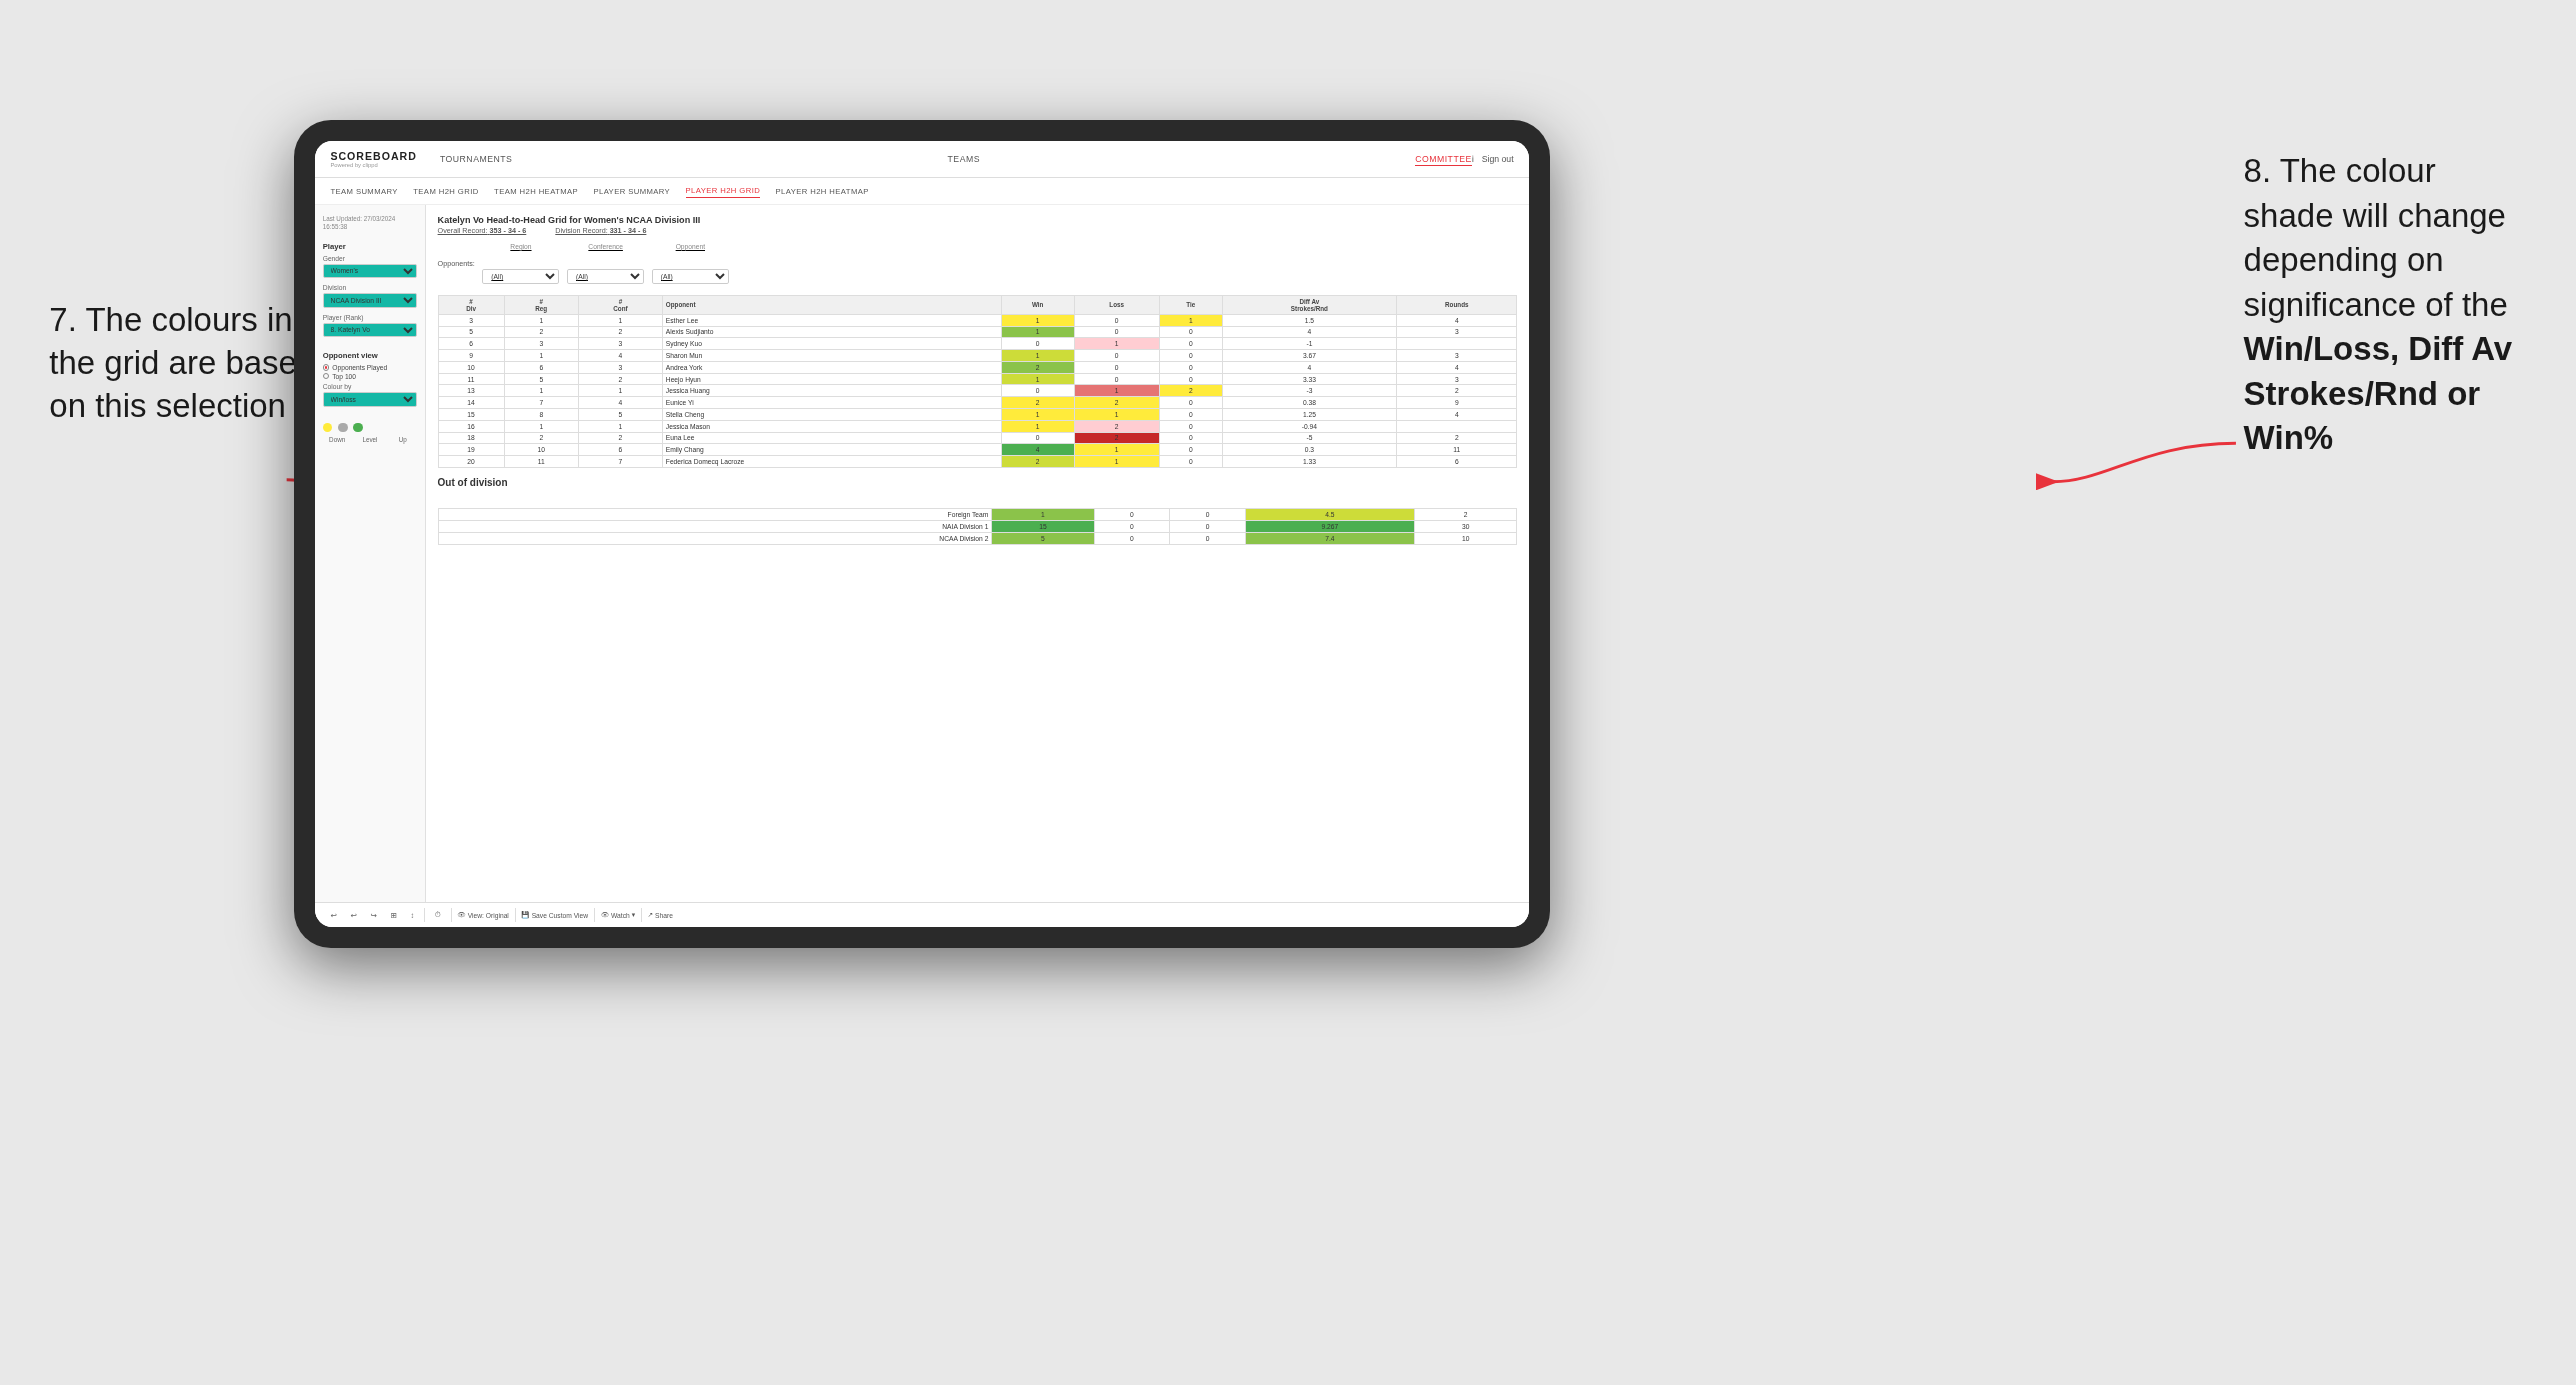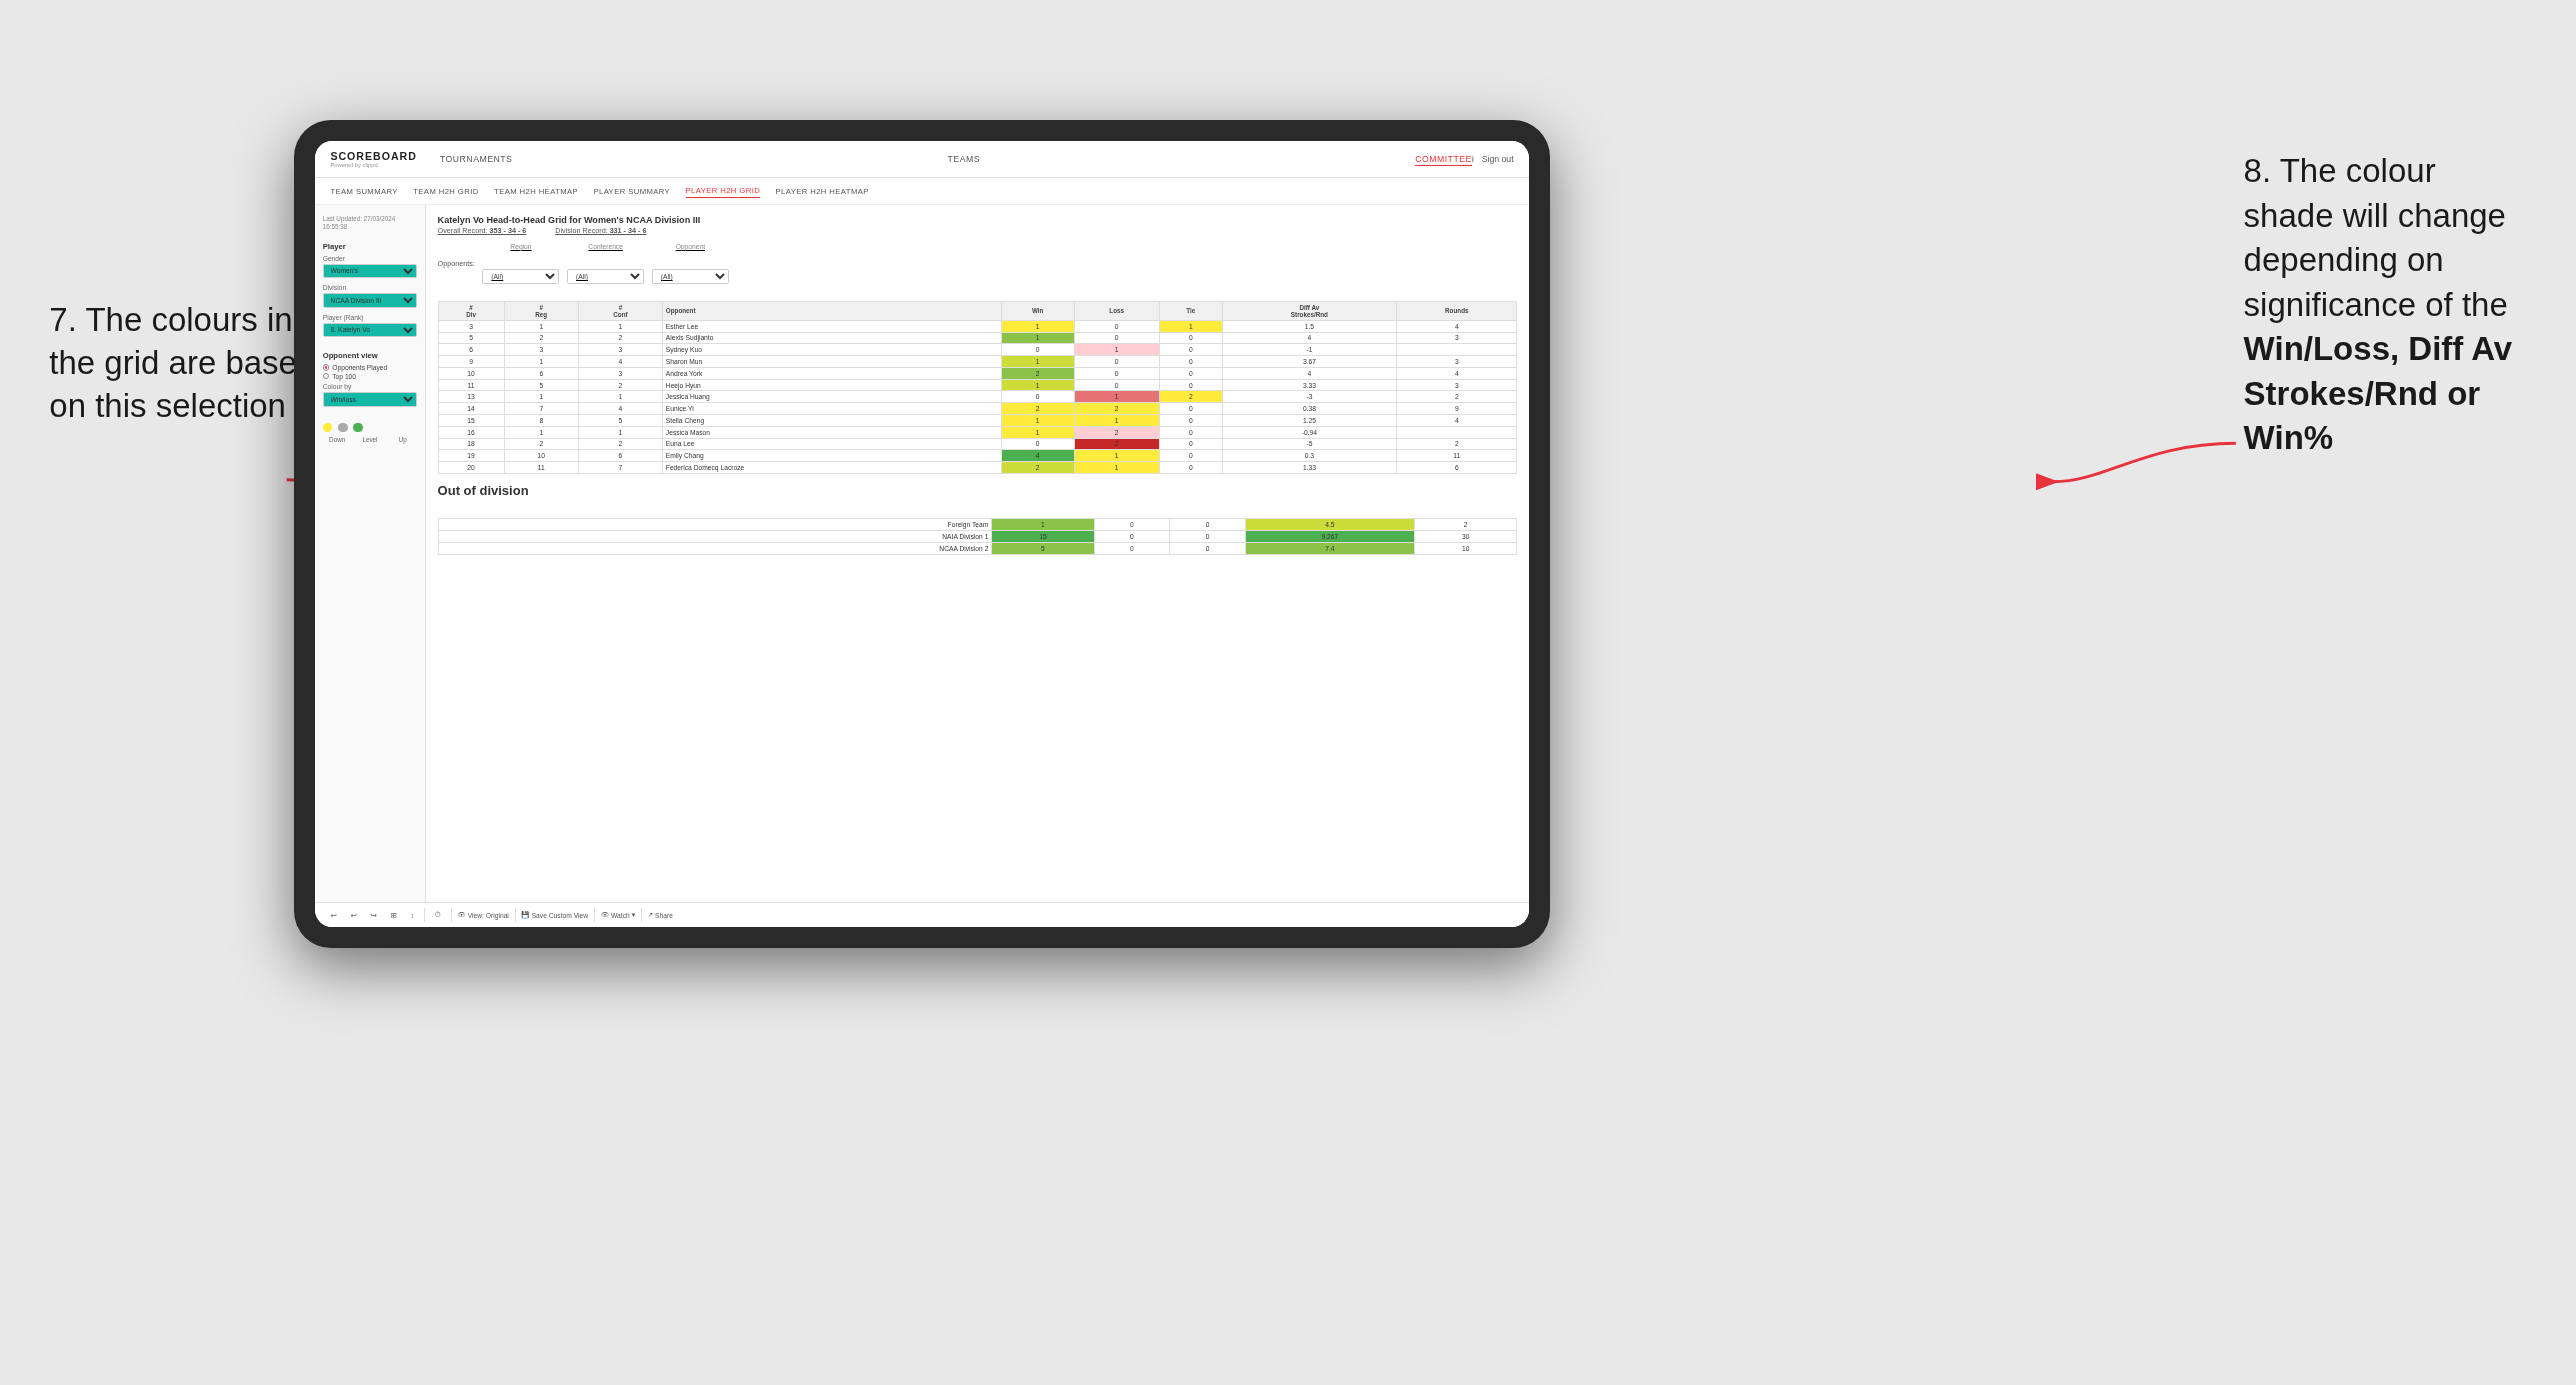--- a/index.html
+++ b/index.html
@@ -225,21 +225,21 @@
       display: flex;
       gap: 29px;
       font-size: 7.2px;
       color: #555;
       margin-bottom: 7.7px;
       text-decoration: underline;
     }
     .filter-row {
       display: flex;
       gap: 7.7px;
-      margin-bottom: 17px;
+      margin-bottom: 11px;
       align-items: center;
     }
     .filter-label {
       font-size: 7.2px;
       color: #555;
       white-space: nowrap;
     }
     .filter-group {
       display: flex;
       flex-direction: column;
@@ -292,21 +292,21 @@
     .cell-green-dark { background: #4caf50; color: #fff; }
     .cell-green-med { background: #8bc34a; color: #fff; }
     .cell-green-light { background: #cddc39; color: #333; }
     .cell-yellow { background: #ffeb3b; color: #333; }
     .cell-red-light { background: #ffcdd2; color: #333; }
     .cell-red-med { background: #e57373; color: #fff; }
     .cell-red-dark { background: #c62828; color: #fff; }
     .cell-plain { background: #fff; }
 
     .section-header {
-      font-size: 13px;
+      font-size: 10px;
       font-weight: bold;
       color: #333;
       margin-top: 9.6px;
       margin-bottom: 20px;
     }
 
     
     .bottom-toolbar {
       background: #fff;
       border-top: 1px solid #ddd;

